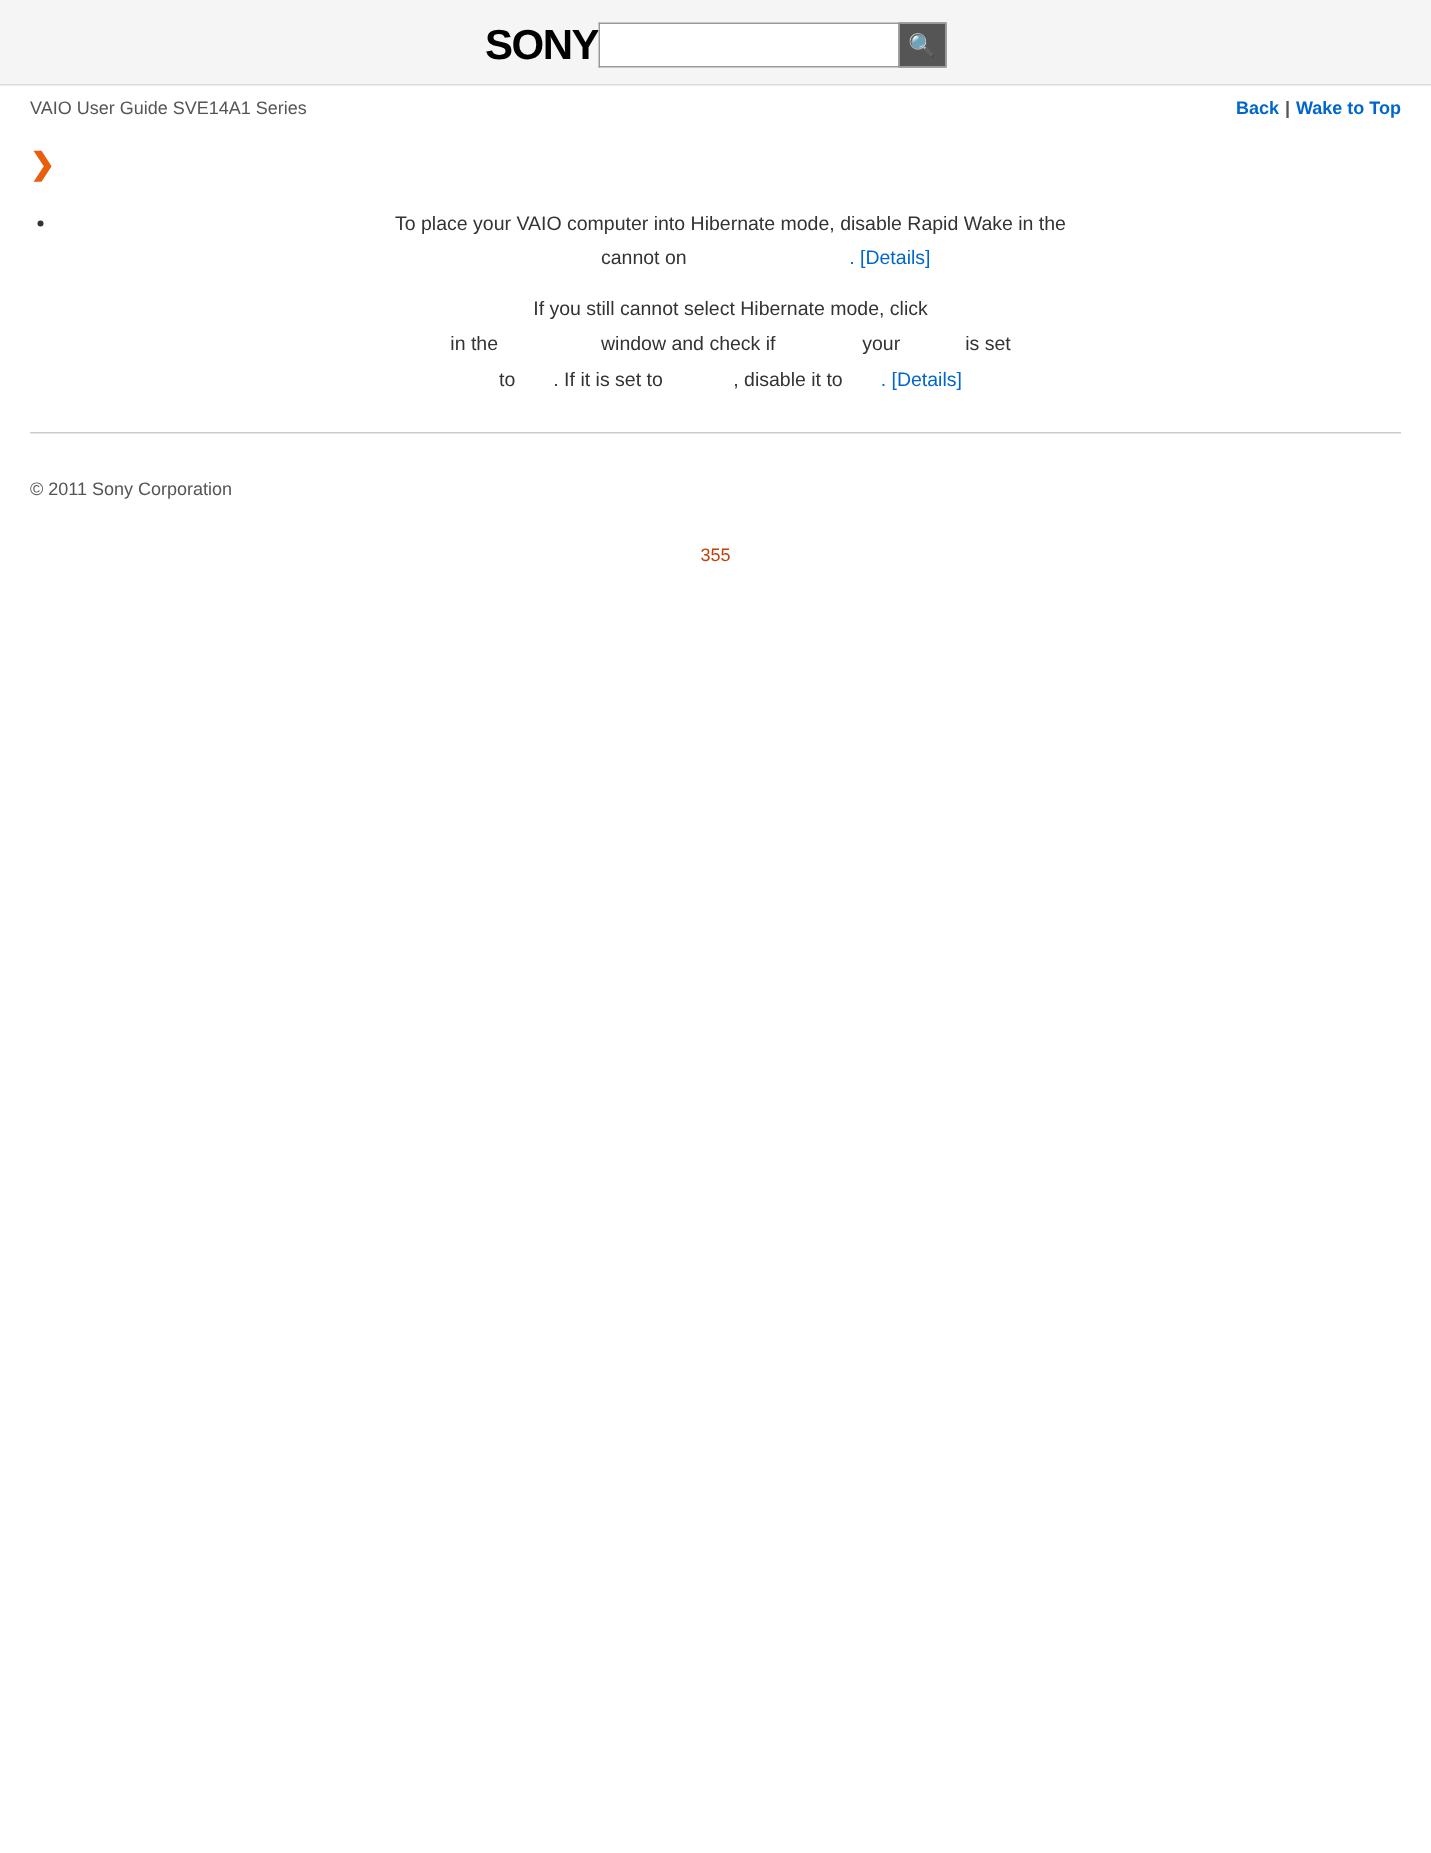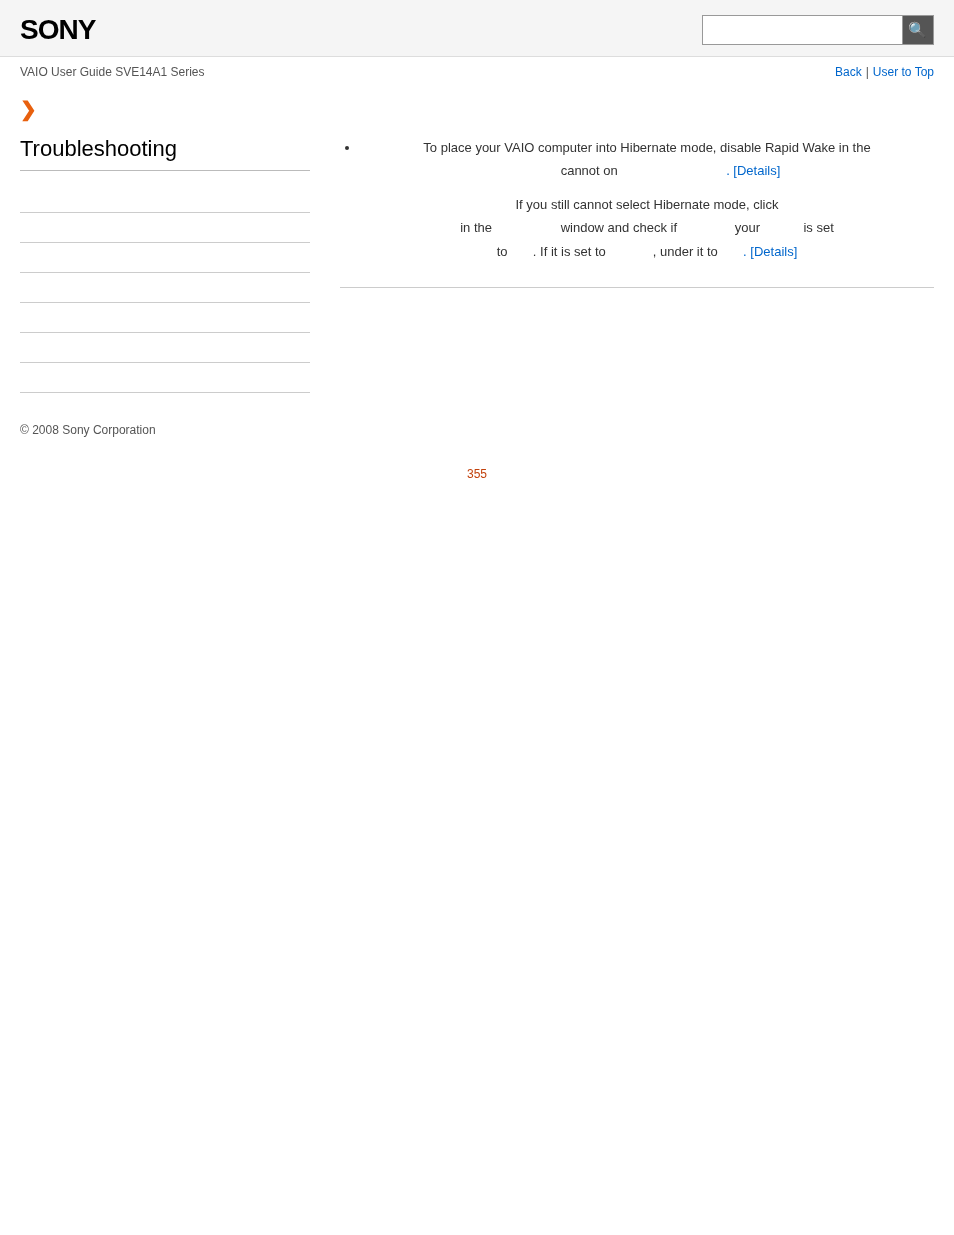--- a/index.html
+++ b/index.html
@@ -14,21 +14,21 @@
       color: #333;
       background: #fff;
       width: 954px;
       min-height: 1235px;
     }
 
     
     .header {
       display: flex;
       align-items: center;
-      justify-content: space-between;
+      justify-content: center;
       padding: 14px 20px 10px 20px;
       border-bottom: 1px solid #ddd;
       background: #f5f5f5;
     }
 
     .sony-logo {
       font-size: 28px;
       font-weight: 900;
       letter-spacing: -1px;
       color: #000;
@@ -73,20 +73,21 @@
       padding: 8px 20px;
       font-size: 12px;
       color: #555;
       gap: 39px;
     }
 
     .breadcrumb-nav {
       display: flex;
       gap: 4px;
       align-items: center;
+      font-weight: bold;
     }
 
     .nav-link {
       color: #0066cc;
       text-decoration: none;
       cursor: pointer;
     }
 
     .nav-separator {
       color: #555;
@@ -196,54 +197,30 @@
       <span>🔍</span>
     </button>
   </div>
 </div>
 
 <div class="breadcrumb-bar">
   <span>VAIO User Guide SVE14A1 Series</span>
   <div class="breadcrumb-nav">
     <a class="nav-link">Back</a>
     <span class="nav-separator">|</span>
-    <a class="nav-link">User to Top</a>
+    <a class="nav-link">Wake to Top</a>
   </div>
 </div>
 
 <div class="expand-arrow">
   <span>❯</span>
 </div>
 
 <div class="main-content">
 
-  <div class="sidebar">
-    <div class="sidebar-title">Troubleshooting</div>
-    <div class="sidebar-item">
-      <span class="sidebar-item-label"></span>
-    </div>
-    <div class="sidebar-item">
-      <span class="sidebar-item-label"></span>
-    </div>
-    <div class="sidebar-item">
-      <span class="sidebar-item-label"></span>
-    </div>
-    <div class="sidebar-item">
-      <span class="sidebar-item-label"></span>
-    </div>
-    <div class="sidebar-item">
-      <span class="sidebar-item-label"></span>
-    </div>
-    <div class="sidebar-item">
-      <span class="sidebar-item-label"></span>
-    </div>
-    <div class="sidebar-item">
-      <span class="sidebar-item-label"></span>
-    </div>
-  </div>
 
   <div class="content-area">
     <div class="content-section">
       <ul class="content-list">
         <li>
           <div class="content-block">
             <span>To place your VAIO computer into Hibernate mode, disable Rapid Wake in the</span>
             <br>
             &nbsp;&nbsp;&nbsp;&nbsp;&nbsp;&nbsp;&nbsp;&nbsp;&nbsp;&nbsp;&nbsp;&nbsp;
             <span>cannot on</span>
@@ -258,30 +235,30 @@
             <span>window and check if</span>
             &nbsp;&nbsp;&nbsp;&nbsp;&nbsp;&nbsp;&nbsp;&nbsp;&nbsp;&nbsp;&nbsp;&nbsp;&nbsp;&nbsp;
             <span>your</span>
             &nbsp;&nbsp;&nbsp;&nbsp;&nbsp;&nbsp;&nbsp;&nbsp;&nbsp;&nbsp;
             <span>is set</span>
             <br>
             <span>to</span>
             &nbsp;&nbsp;&nbsp;&nbsp;&nbsp;
             <span>. If it is set to</span>
             &nbsp;&nbsp;&nbsp;&nbsp;&nbsp;&nbsp;&nbsp;&nbsp;&nbsp;&nbsp;&nbsp;
-            <span>, under it to</span>
+            <span>, disable it to</span>
             &nbsp;&nbsp;&nbsp;&nbsp;&nbsp;
             <a class="detail-link">. [Details]</a>
           </div>
         </li>
       </ul>
     </div>
   </div>
 
 </div>
 
 <div class="footer">
-  <span>© 2008 Sony Corporation</span>
+  <span>© 2011 Sony Corporation</span>
 </div>
 
 <div class="page-number">
   <span>355</span>
 </div>
 
 </body></html>

